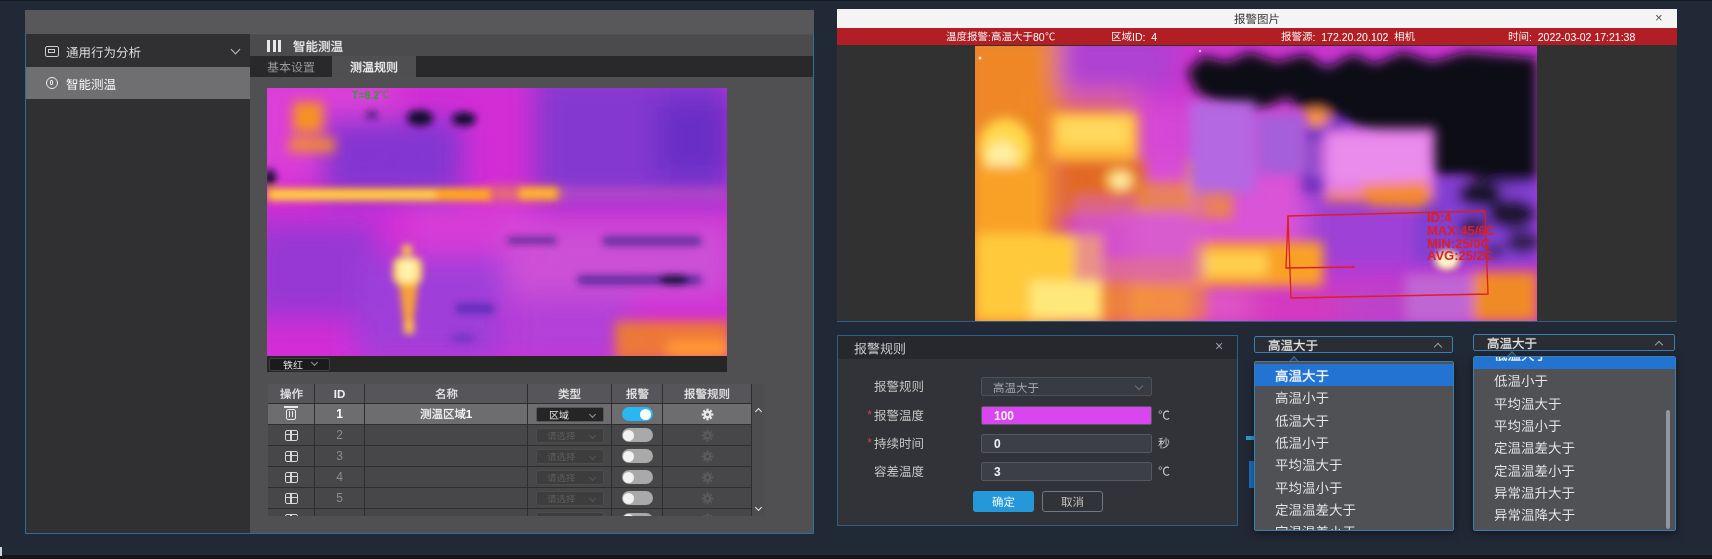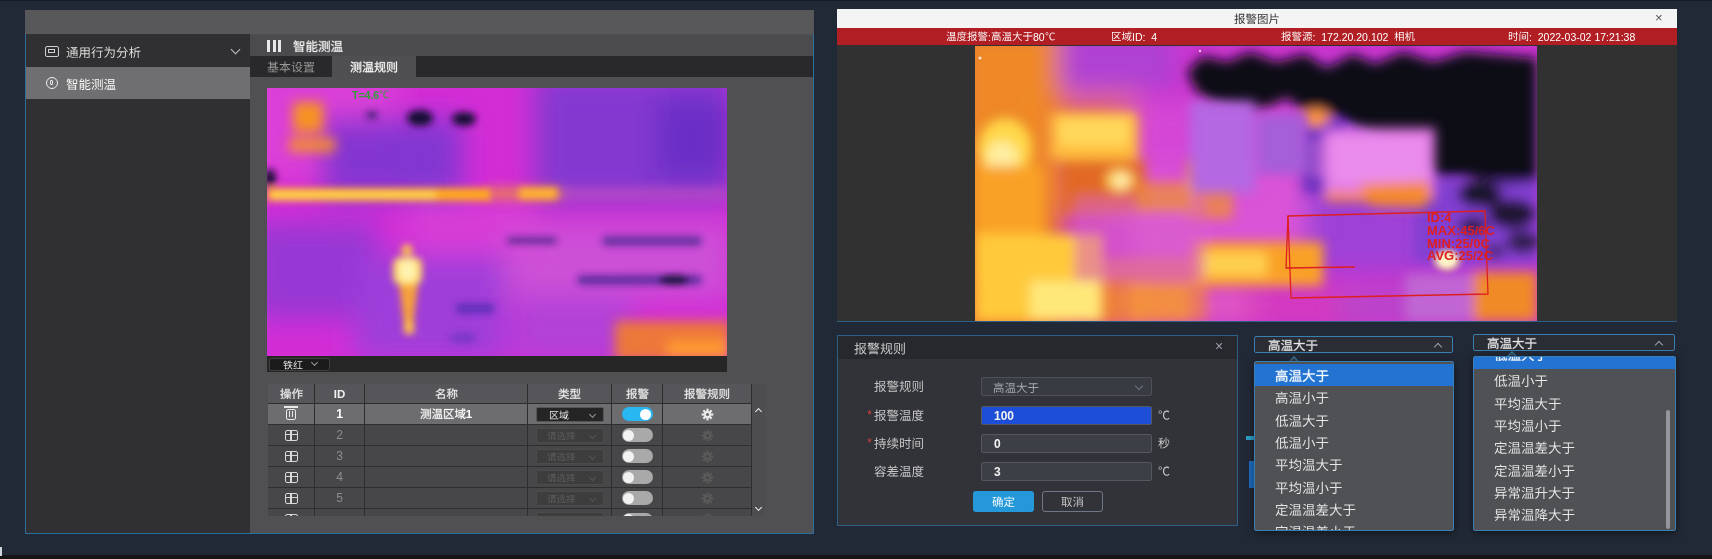--- a/index.html
+++ b/index.html
@@ -193,21 +193,21 @@
 </g>
 <g filter="url(#b4)">
 <ellipse cx="140" cy="162" rx="5.5" ry="5.5" fill="#ffca40"></ellipse>
 <rect x="126" y="169" width="29" height="28" rx="8" fill="#ffd95a"></rect>
 <rect x="132" y="172" width="17" height="21" rx="6" fill="#fff2b0"></rect>
 <polygon points="132,197 151,197 146,236 137,236" fill="#f6a13a"></polygon>
 <rect x="137" y="233" width="10" height="13" fill="#ffc040"></rect>
 </g>
 </svg>
 <div class="a fx" style="left:85px;top:0px;height:13px">
-      <span style="color:#2f9e38;font-size:10.5px;font-weight:bold">T=4.6</span>
+      <span style="color:#2f9e38;font-size:10.5px;font-weight:bold">T=8.2</span>
       <svg class="k" style="width:10.5px;height:10.5px;" viewBox="0 0 1000 1000">
         <g fill="#2f9e38" transform="translate(0,880) scale(1,-1)">
           <use href="#u2103" x="0"></use>
         </g>
       </svg>
     </div>
 </div>
 <div class="a" style="left:267px;top:356px;width:460px;height:16px;background:#262626"></div>
 <div class="a fx" style="left:269px;top:357.5px;width:61px;height:13px;background:#1b1b1b;border:1px solid #404040;border-radius:2px">
     <span style="margin-left:13px"><svg class="k" style="width:20px;height:10px;" viewBox="0 0 2000 1000">
@@ -752,21 +752,21 @@
     <span style="margin-left:11px"><svg class="k" style="width:46.0px;height:11.5px;" viewBox="0 0 4000 1000">
         <g fill="#a8acb2" transform="translate(0,880) scale(1,-1)">
           <use href="#u9AD8" x="0"></use>
           <use href="#u6E29" x="1000"></use>
           <use href="#u5927" x="2000"></use>
           <use href="#u4E8E" x="3000"></use>
         </g>
       </svg></span>
   </div>
 <i style="position:absolute;left:1136px;top:383px;width:6px;height:6px;border-right:1.3px solid #6a7380;border-bottom:1.3px solid #6a7380;transform:rotate(45deg);"></i>
-<div class="a fx" style="left:981px;top:406px;width:171px;height:19px;background:#1d4ed8;border:1px solid #55585e;border-radius:2px">
+<div class="a fx" style="left:981px;top:406px;width:171px;height:19px;background:#d946ef;border:1px solid #55585e;border-radius:2px">
     <span style="margin-left:12px;color:#f2f2f2;font-size:12px;font-weight:bold">100</span>
   </div>
 <div class="a fx" style="left:981px;top:434px;width:171px;height:19px;background:#3c3f45;border:1px solid #55585e;border-radius:2px">
     <span style="margin-left:12px;color:#f2f2f2;font-size:12px;font-weight:bold">0</span>
   </div>
 <div class="a fx" style="left:981px;top:462px;width:171px;height:19px;background:#3c3f45;border:1px solid #55585e;border-radius:2px">
     <span style="margin-left:12px;color:#f2f2f2;font-size:12px;font-weight:bold">3</span>
   </div>
 <div class="a fx" style="left:1158px;top:407px;height:16px">
     <svg class="k" style="width:12px;height:12px;" viewBox="0 0 1000 1000">

